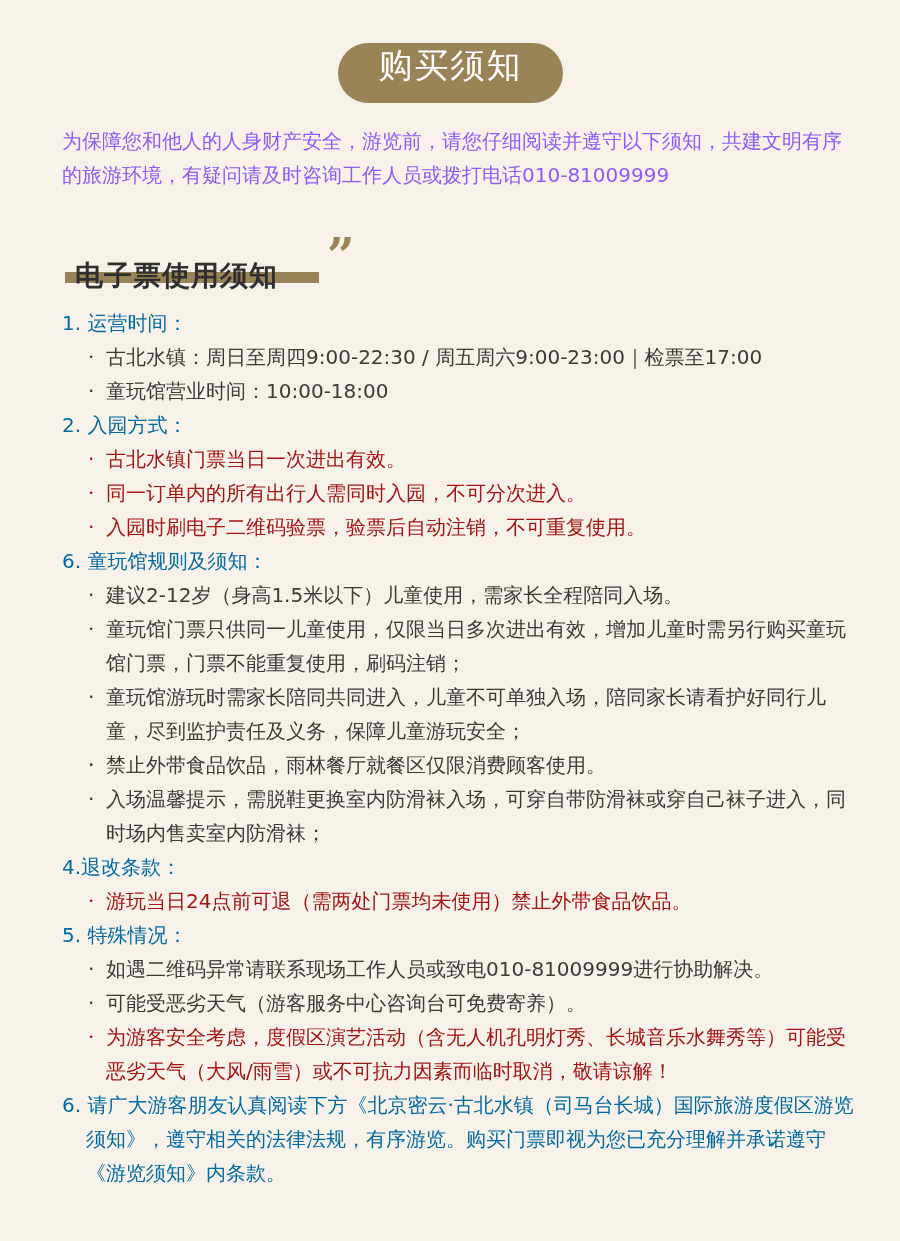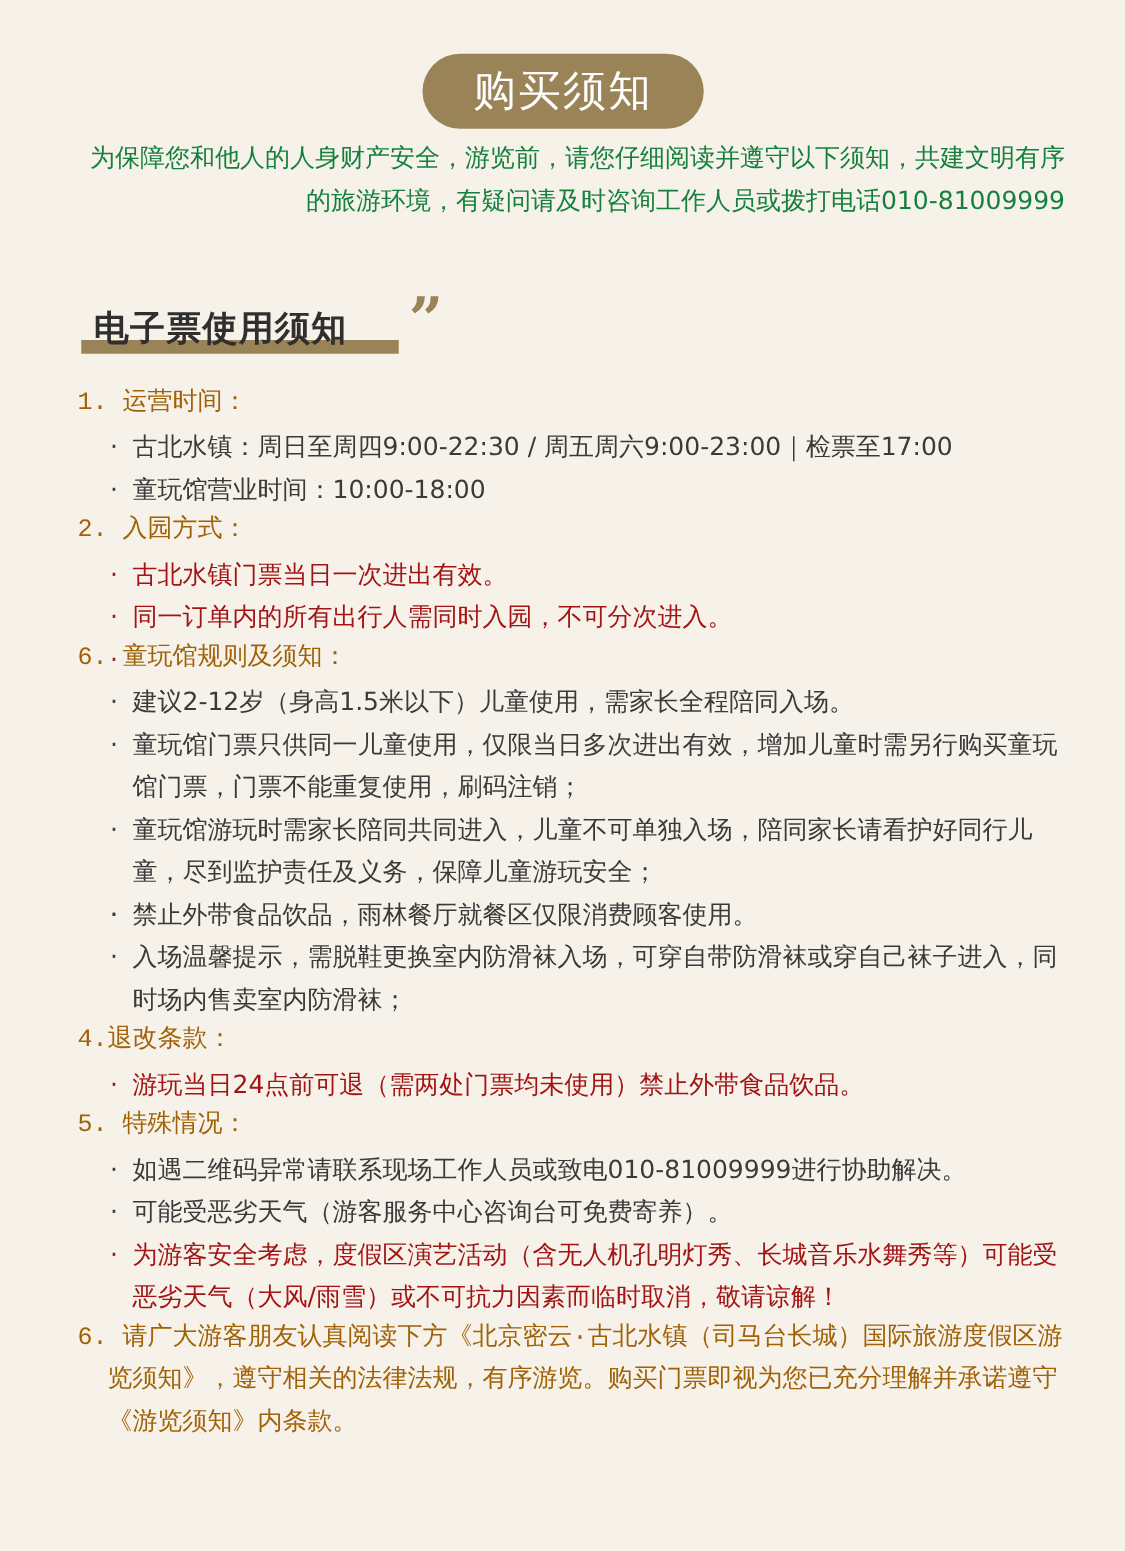--- a/index.html
+++ b/index.html
@@ -14,57 +14,55 @@
     }
     .title-pill {
       position: absolute;
       left: 338px;
       top: 43px;
       width: 225px;
       height: 60px;
       background: #9a8457;
       border-radius: 30px;
       display: flex;
-      align-items: center;
       justify-content: center;
     }
     .title-pill span {
       color: #ffffff;
       font-family: "DejaVu Serif", "Liberation Serif", serif;
       font-size: 34px;
       letter-spacing: 2px;
     }
     .intro {
       position: absolute;
       left: 62px;
-      top: 109px;
+      top: 124px;
       width: 790px;
       font-size: 20px;
       line-height: 34px;
-      color: #15803d;
-      text-align: right;
+      color: #8b5cf6;
     }
     .section-head {
       position: absolute;
       left: 65px;
       top: 244px;
       height: 44px;
     }
     .section-head .underline {
       position: absolute;
       left: 0;
       top: 28px;
       width: 254px;
       height: 11px;
       background: #9a8457;
     }
     .section-head .text {
       position: absolute;
       left: 10px;
-      top: 0;
+      top: 13px;
       font-size: 28px;
       font-weight: bold;
       color: #2f2f2f;
       white-space: nowrap;
       letter-spacing: 1px;
     }
     .section-head .quote {
       position: absolute;
       left: 262px;
       top: -12px;
@@ -75,21 +73,21 @@
       line-height: 1;
     }
     .list {
       position: absolute;
       left: 62px;
       top: 306px;
       width: 800px;
       font-size: 20px;
       line-height: 34px;
     }
-    .item-head { color: #a16207; font-family: Liberation Mono, monospace; }
+    .item-head { color: #0369a1; }
     .sub {
       position: relative;
       padding-left: 44px;
       color: #3a3a3a;
     }
     .sub .dot {
       position: absolute;
       left: 26px;
       top: 0;
     }
@@ -114,21 +112,21 @@
   <div>
     <div class="item-head">1. 运营时间：</div>
     <div class="sub"><span class="dot">·</span><span>古北水镇：周日至周四9:00-22:30 / 周五周六9:00-23:00｜检票至17:00</span></div>
     <div class="sub"><span class="dot">·</span><span>童玩馆营业时间：10:00-18:00</span></div>
   </div>
 
   <div>
     <div class="item-head">2. 入园方式：</div>
     <div class="sub red"><span class="dot">·</span><span>古北水镇门票当日一次进出有效。</span></div>
     <div class="sub red"><span class="dot">·</span><span>同一订单内的所有出行人需同时入园，不可分次进入。</span></div>
-    <div class="sub red"><span class="dot">·</span></div>
+    <div class="sub red"><span class="dot">·</span><span>入园时刷电子二维码验票，验票后自动注销，不可重复使用。</span></div>
   </div>
 
   <div>
     <div class="item-head">6. 童玩馆规则及须知：</div>
     <div class="sub"><span class="dot">·</span><span>建议2-12岁（身高1.5米以下）儿童使用，需家长全程陪同入场。</span></div>
     <div class="sub"><span class="dot">·</span><span>童玩馆门票只供同一儿童使用，仅限当日多次进出有效，增加儿童时需另行购买童玩馆门票，门票不能重复使用，刷码注销；</span></div>
     <div class="sub"><span class="dot">·</span><span>童玩馆游玩时需家长陪同共同进入，儿童不可单独入场，陪同家长请看护好同行儿童，尽到监护责任及义务，保障儿童游玩安全；</span></div>
     <div class="sub"><span class="dot">·</span></div>
     <div class="sub"><span class="dot">·</span><span>禁止外带食品饮品，雨林餐厅就餐区仅限消费顾客使用。</span></div>
     <div class="sub"><span class="dot">·</span><span>入场温馨提示，需脱鞋更换室内防滑袜入场，可穿自带防滑袜或穿自己袜子进入，同时场内售卖室内防滑袜；</span></div>

